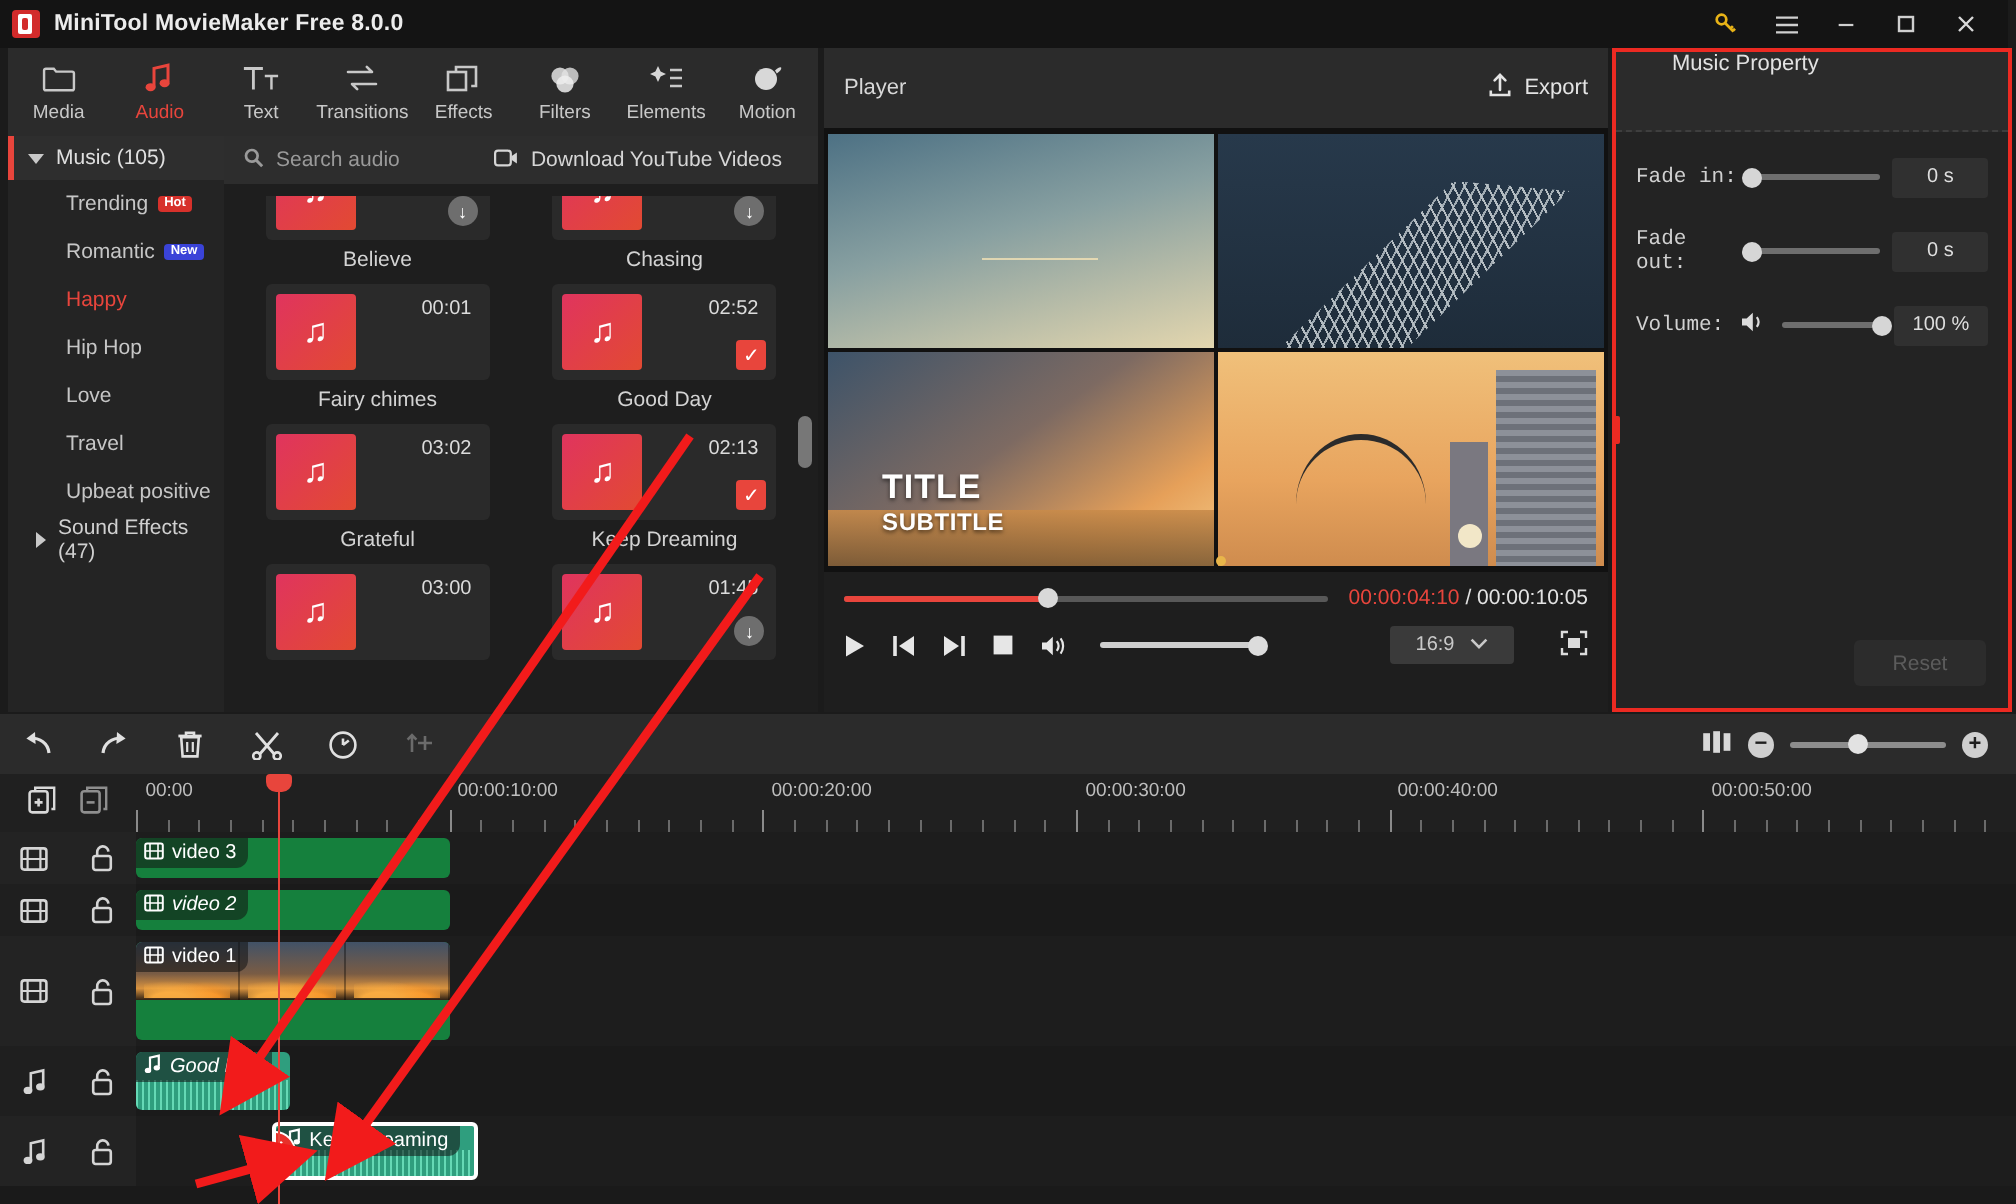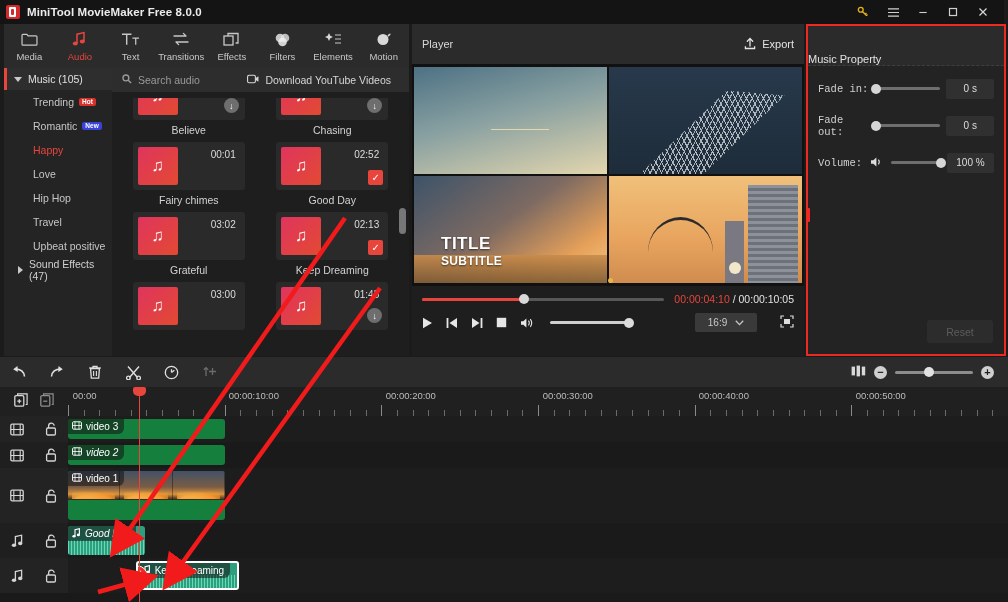--- a/index.html
+++ b/index.html
@@ -126,21 +126,21 @@
   .vol { position:relative; width:82px; height:3px; background:#cfcfcf; border-radius:2px; margin-left:4px; }
   .vol .vknob { position:absolute; right:-2px; top:50%; transform:translate(0,-50%);
                 width:10px; height:10px; background:#dcdcdc; border-radius:50%; }
   .ratio { margin-left:auto; width:62px; height:19px; background:#3a3a3a; border-radius:2px;
            display:flex; align-items:center; justify-content:center; gap:8px; font-size:10px; color:#c9c9c9; }
   .fs { color:#dcdcdc; margin-left:10px; }
 
   
   .prop { position:absolute; left:806px; top:24px; width:200px; height:332px; background:#232323;
           border:2px solid #ec2a22; }
-  .prop-head { height:40px; background:#2b2b2b; display:flex; align-items:flex-end; padding:0 0;
+  .prop-head { height:40px; background:#2b2b2b; display:flex; align-items:flex-start; padding:0 28px;
                font-size:11px; color:#e2e2e2; border-bottom:1px dashed #3e3e3e; }
   .prow { display:flex; align-items:center; padding:0 10px; height:29px; margin-top:8px; }
   .plbl { width:54px; font-size:10.5px; color:#d0d0d0;font-family:Liberation Mono, monospace; }
   .slide { position:relative; width:66px; height:3px; background:#6e6e6e; border-radius:2px; margin:0 6px; }
   .slide .k { position:absolute; top:50%; transform:translate(-50%,-50%); width:10px; height:10px;
               background:#d6d6d6; border-radius:50%; }
   .pval { width:49px; height:20px; background:#303030; border-radius:2px; display:flex;
           align-items:center; justify-content:center; font-size:10px; color:#dedede; margin-left:auto; }
   .volicon { color:#dcdcdc; margin-right:2px; }
   .reset { position:absolute; right:11px; bottom:11px; width:66px; height:23px; background:#2c2c2c;
@@ -330,24 +330,24 @@
       <span class="badge hot">Hot</span>
     </div>
     <div class="cat-item">
       <span>Romantic</span>
       <span class="badge new">New</span>
     </div>
     <div class="cat-item sel">
       <span>Happy</span>
     </div>
     <div class="cat-item">
+      <span>Hip Hop</span>
+    </div>
+    <div class="cat-item">
       <span>Love</span>
-    </div>
-    <div class="cat-item">
-      <span>Hip Hop</span>
     </div>
     <div class="cat-item">
       <span>Travel</span>
     </div>
     <div class="cat-item">
       <span>Upbeat positive</span>
     </div>
     <div class="cat-sub">
       <span class="tri right"></span>
       <span>Sound Effects (47)</span>

